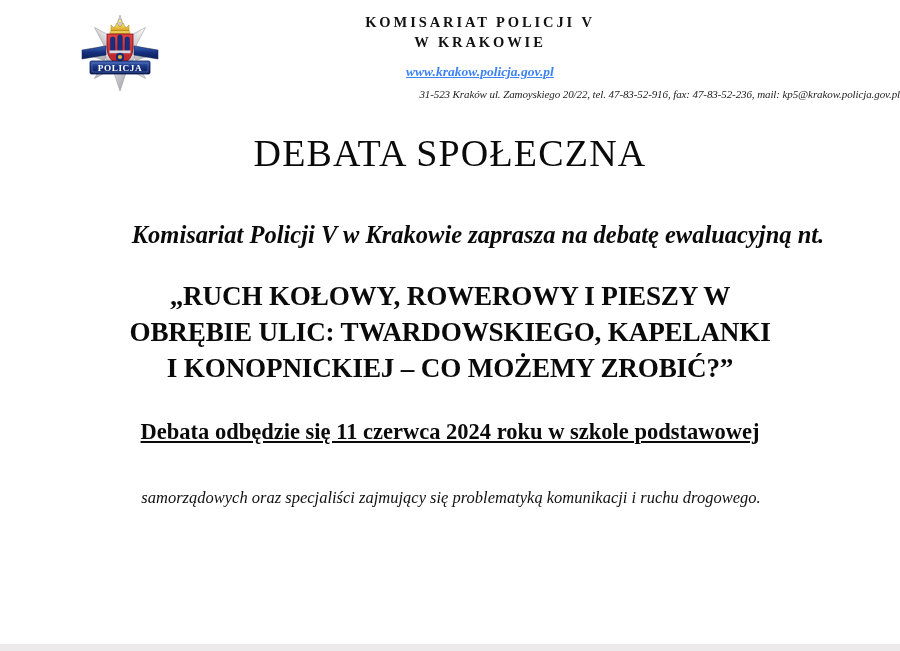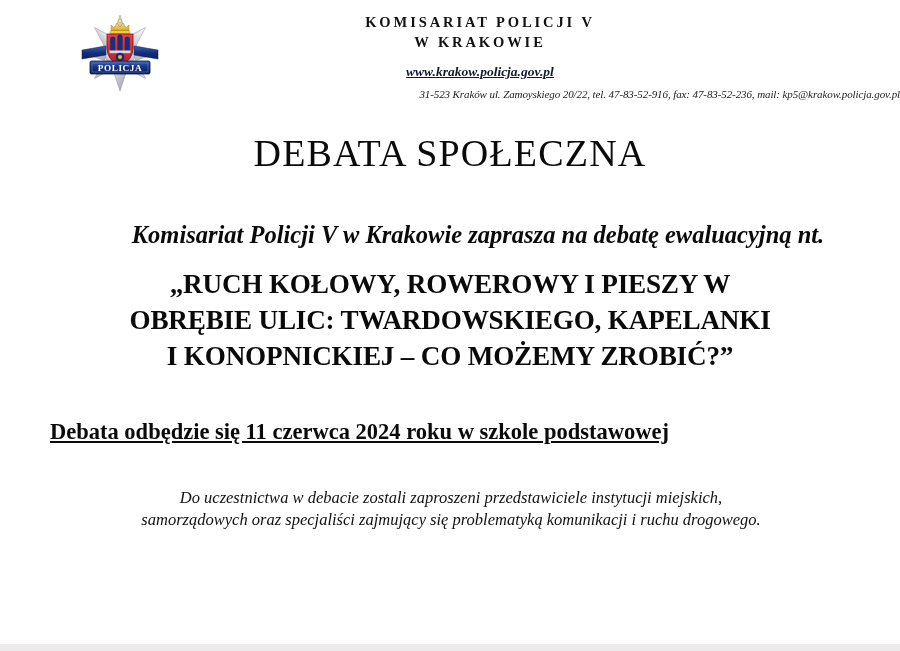--- a/index.html
+++ b/index.html
@@ -55,21 +55,21 @@
     line-height: 20px;
     color: #121212;
     white-space: nowrap;
   }
   .org-url {
     margin-top: 12px;
     font-family: "Liberation Serif", "DejaVu Serif", serif;
     font-weight: bold;
     font-style: italic;
     font-size: 13.5px;
-    color: #0f172a;
+    color: #3b82f6;
     text-decoration: underline;
     display: inline-block;
   }
   .address-line {
     position: absolute;
     left: 0;
     top: 88px;
     width: 900px;
     text-align: right;
     font-family: "Liberation Serif", "DejaVu Serif", serif;
@@ -103,40 +103,40 @@
     font-weight: bold;
     font-style: italic;
     color: #0a0a0a;
     white-space: nowrap;
     margin-left: 28px;
   }
 
   .topic-block {
     position: absolute;
     left: 50px;
-    top: 266px;
+    top: 278px;
     width: 800px;
     text-align: center;
   }
   .topic-line {
     font-size: 28px;
     font-weight: bold;
     line-height: 36px;
     letter-spacing: -0.2px;
     color: #0a0a0a;
     white-space: nowrap;
     transform: scaleX(0.97);
   }
 
   .when-block {
     position: absolute;
     left: 50px;
     top: 417px;
     width: 800px;
-    text-align: left;
+    text-align: center;
   }
   .when-line {
     font-size: 22.5px;
     font-weight: bold;
     line-height: 30px;
     color: #0a0a0a;
     white-space: nowrap;
   }
   .when-line span.u {
     text-decoration: underline;
@@ -268,18 +268,17 @@
     <div class="topic-line">I KONOPNICKIEJ – CO MOŻEMY ZROBIĆ?”</div>
   </div>
 
   <div class="when-block">
     <div class="when-line">
       <span class="u">Debata odbędzie się 11 czerwca 2024 roku w szkole podstawowej</span>
     </div>
   </div>
 
   <div class="note-block">
-    <div class="note-line">Do uczestnictwa w debacie zostali zaproszeni przedstawiciele instytucji miejskich,</div>
     <div class="note-line">samorządowych oraz specjaliści zajmujący się problematyką komunikacji i ruchu drogowego.</div>
   </div>
 
   <div class="bottom-strip"></div>
 </div>
 
 </body></html>

